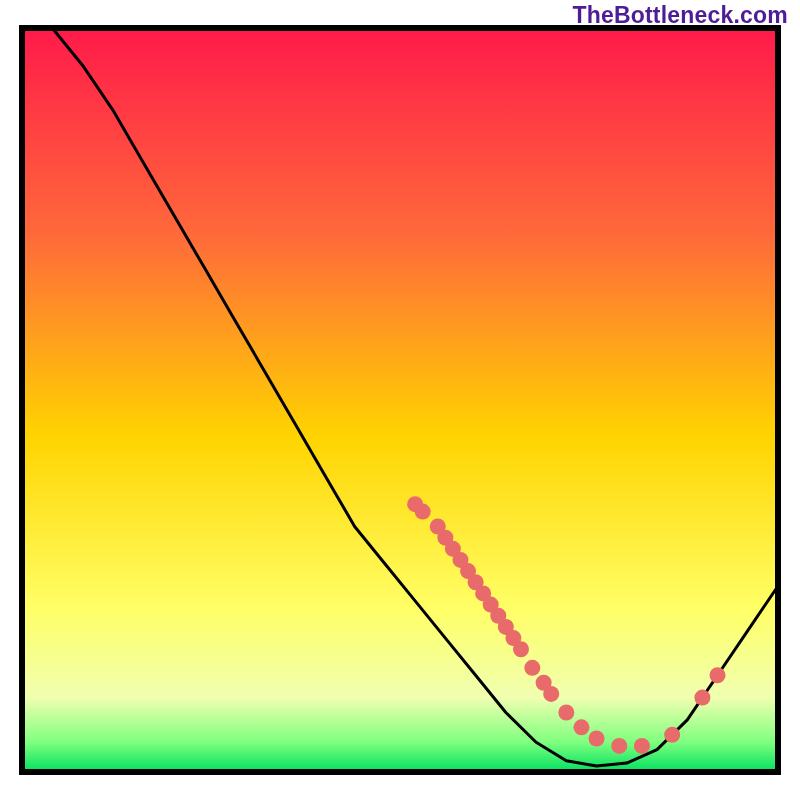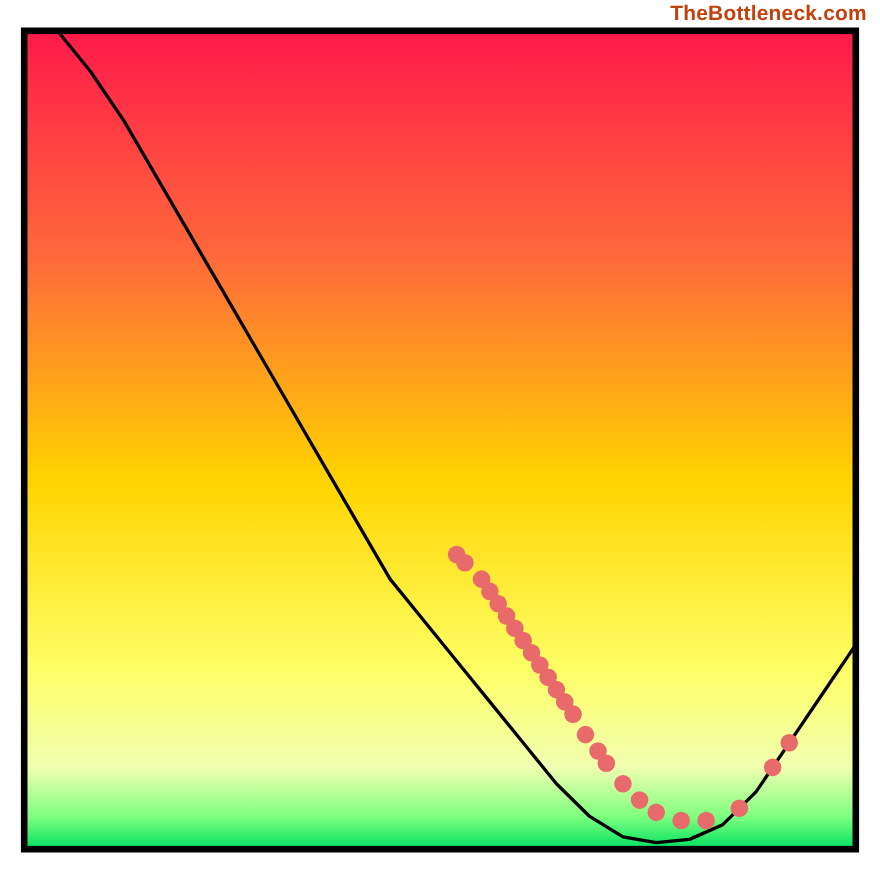--- a/index.html
+++ b/index.html
@@ -10,23 +10,23 @@
   }
   .chart-container {
     width: 800px;
     height: 800px;
     position: relative;
   }
   .attribution {
     position: absolute;
     top: 2px;
     right: 12px;
-    font-size: 19px;
+    font-size: 23px;
     font-weight: bold;
-    color: #c2410c;
+    color: #4c1d95;
     letter-spacing: 0.2px;
   }
   svg {
     display: block;
   }
 </style>
 </head>
 <body>
 
 <div class="chart-container">

